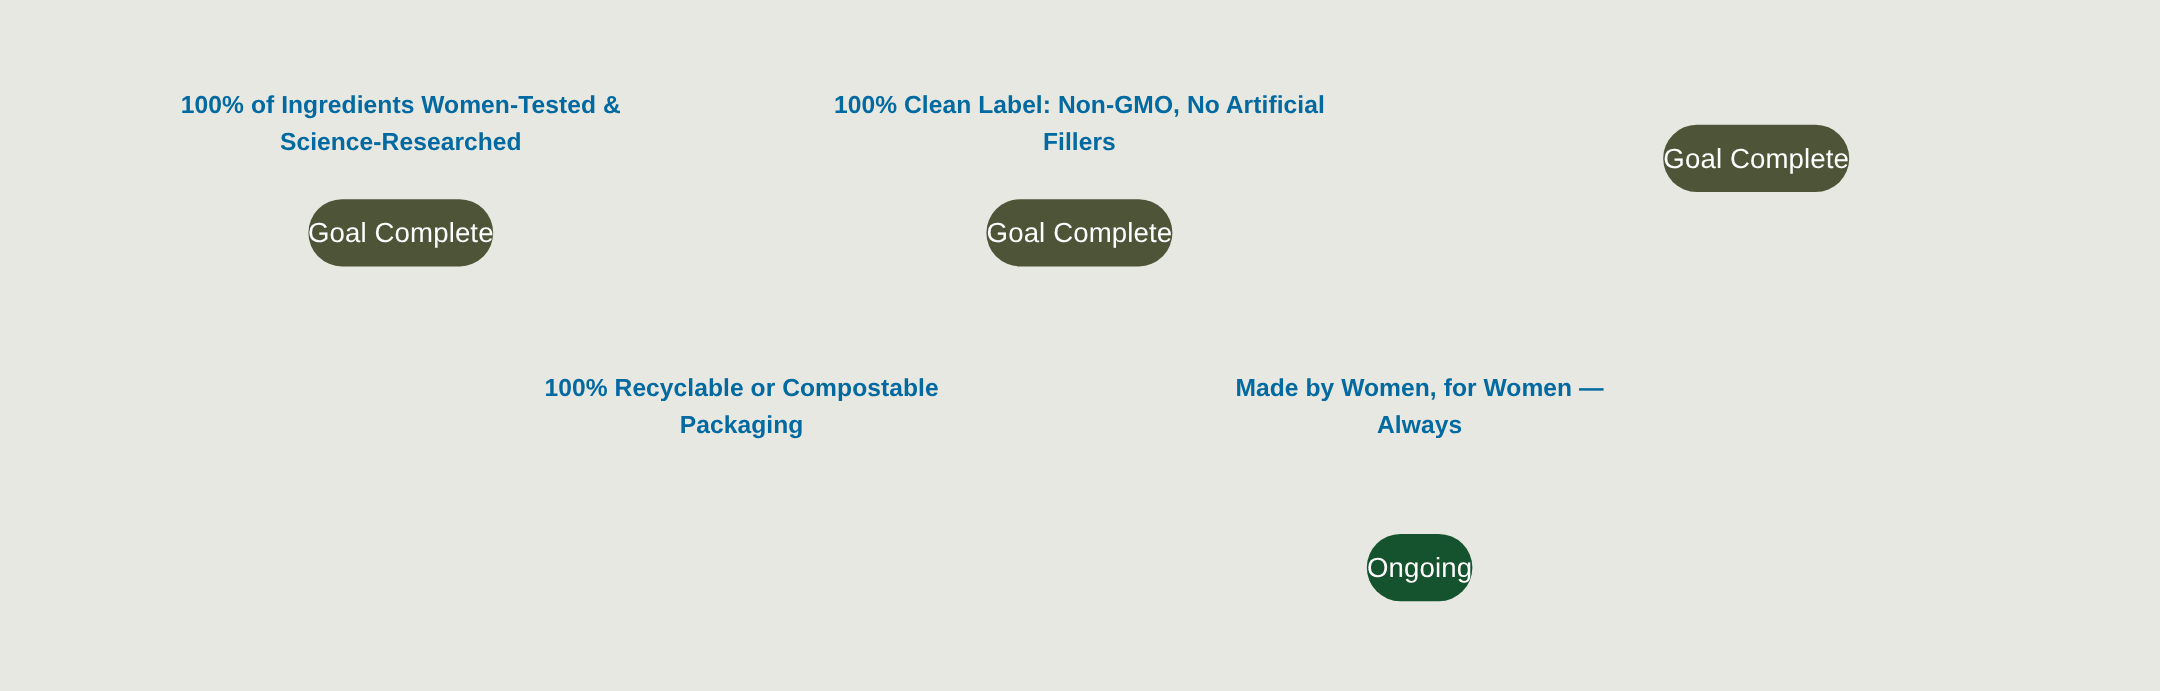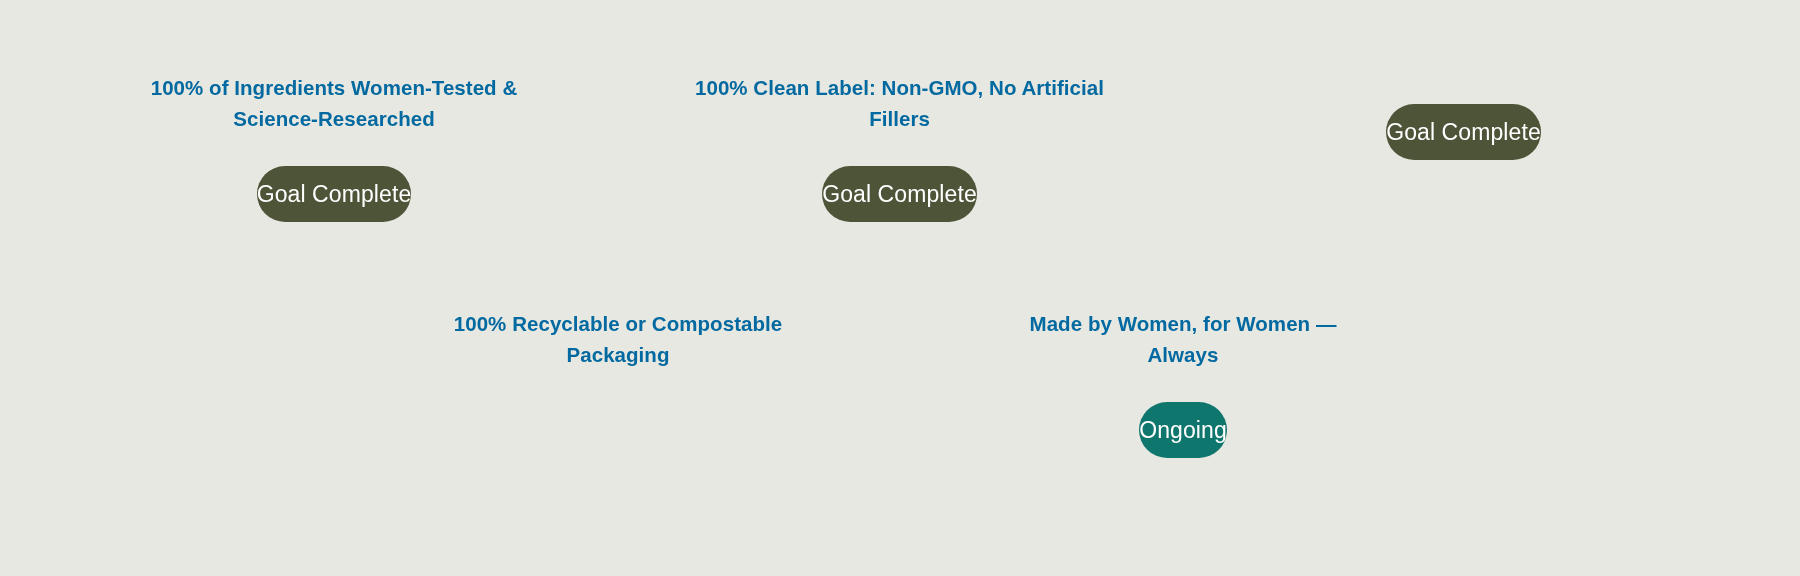--- a/index.html
+++ b/index.html
@@ -88,21 +88,21 @@
     background: #4e5438;
     border-radius: 28px 0 0 28px;
   }
 
   
   .goal-1 { width: 508px; margin-right: 58px; }
   .goal-2 { width: 507px; margin-right: 54px; }
   .goal-3 { width: 513px; }
 
   .goal-4 { width: 512px; margin-right: 54px; }
-  .goal-5 { width: 510px; }
+  .goal-5 { width: 510px; gap: 43px; }
 
   .row-bottom .goal-title { margin-top: 0; }
 </style>
 </head>
 <body style="background: rgb(231, 232, 225); color: rgb(45, 45, 43);">
 
 <div class="board">
 
   <div class="row row-top">
 
@@ -131,18 +131,18 @@
 Packaging</h3>
       <div class="progress" style="background: rgb(255, 255, 255);">
         <div class="progress-fill" style="width: 33%; background: rgb(78, 84, 56);"></div>
 
       </div>
     </div>
 
     <div class="goal goal-5">
       <h3 class="goal-title">Made by Women, for Women —
 Always</h3>
-      <div class="pill pill-ongoing" style="background: #0f766e; color: rgb(255, 255, 255);">Ongoing</div>
+      <div class="pill pill-ongoing" style="background: #14532d; color: rgb(255, 255, 255);">Ongoing</div>
     </div>
 
   </div>
 
 </div>
 
 </body></html>

